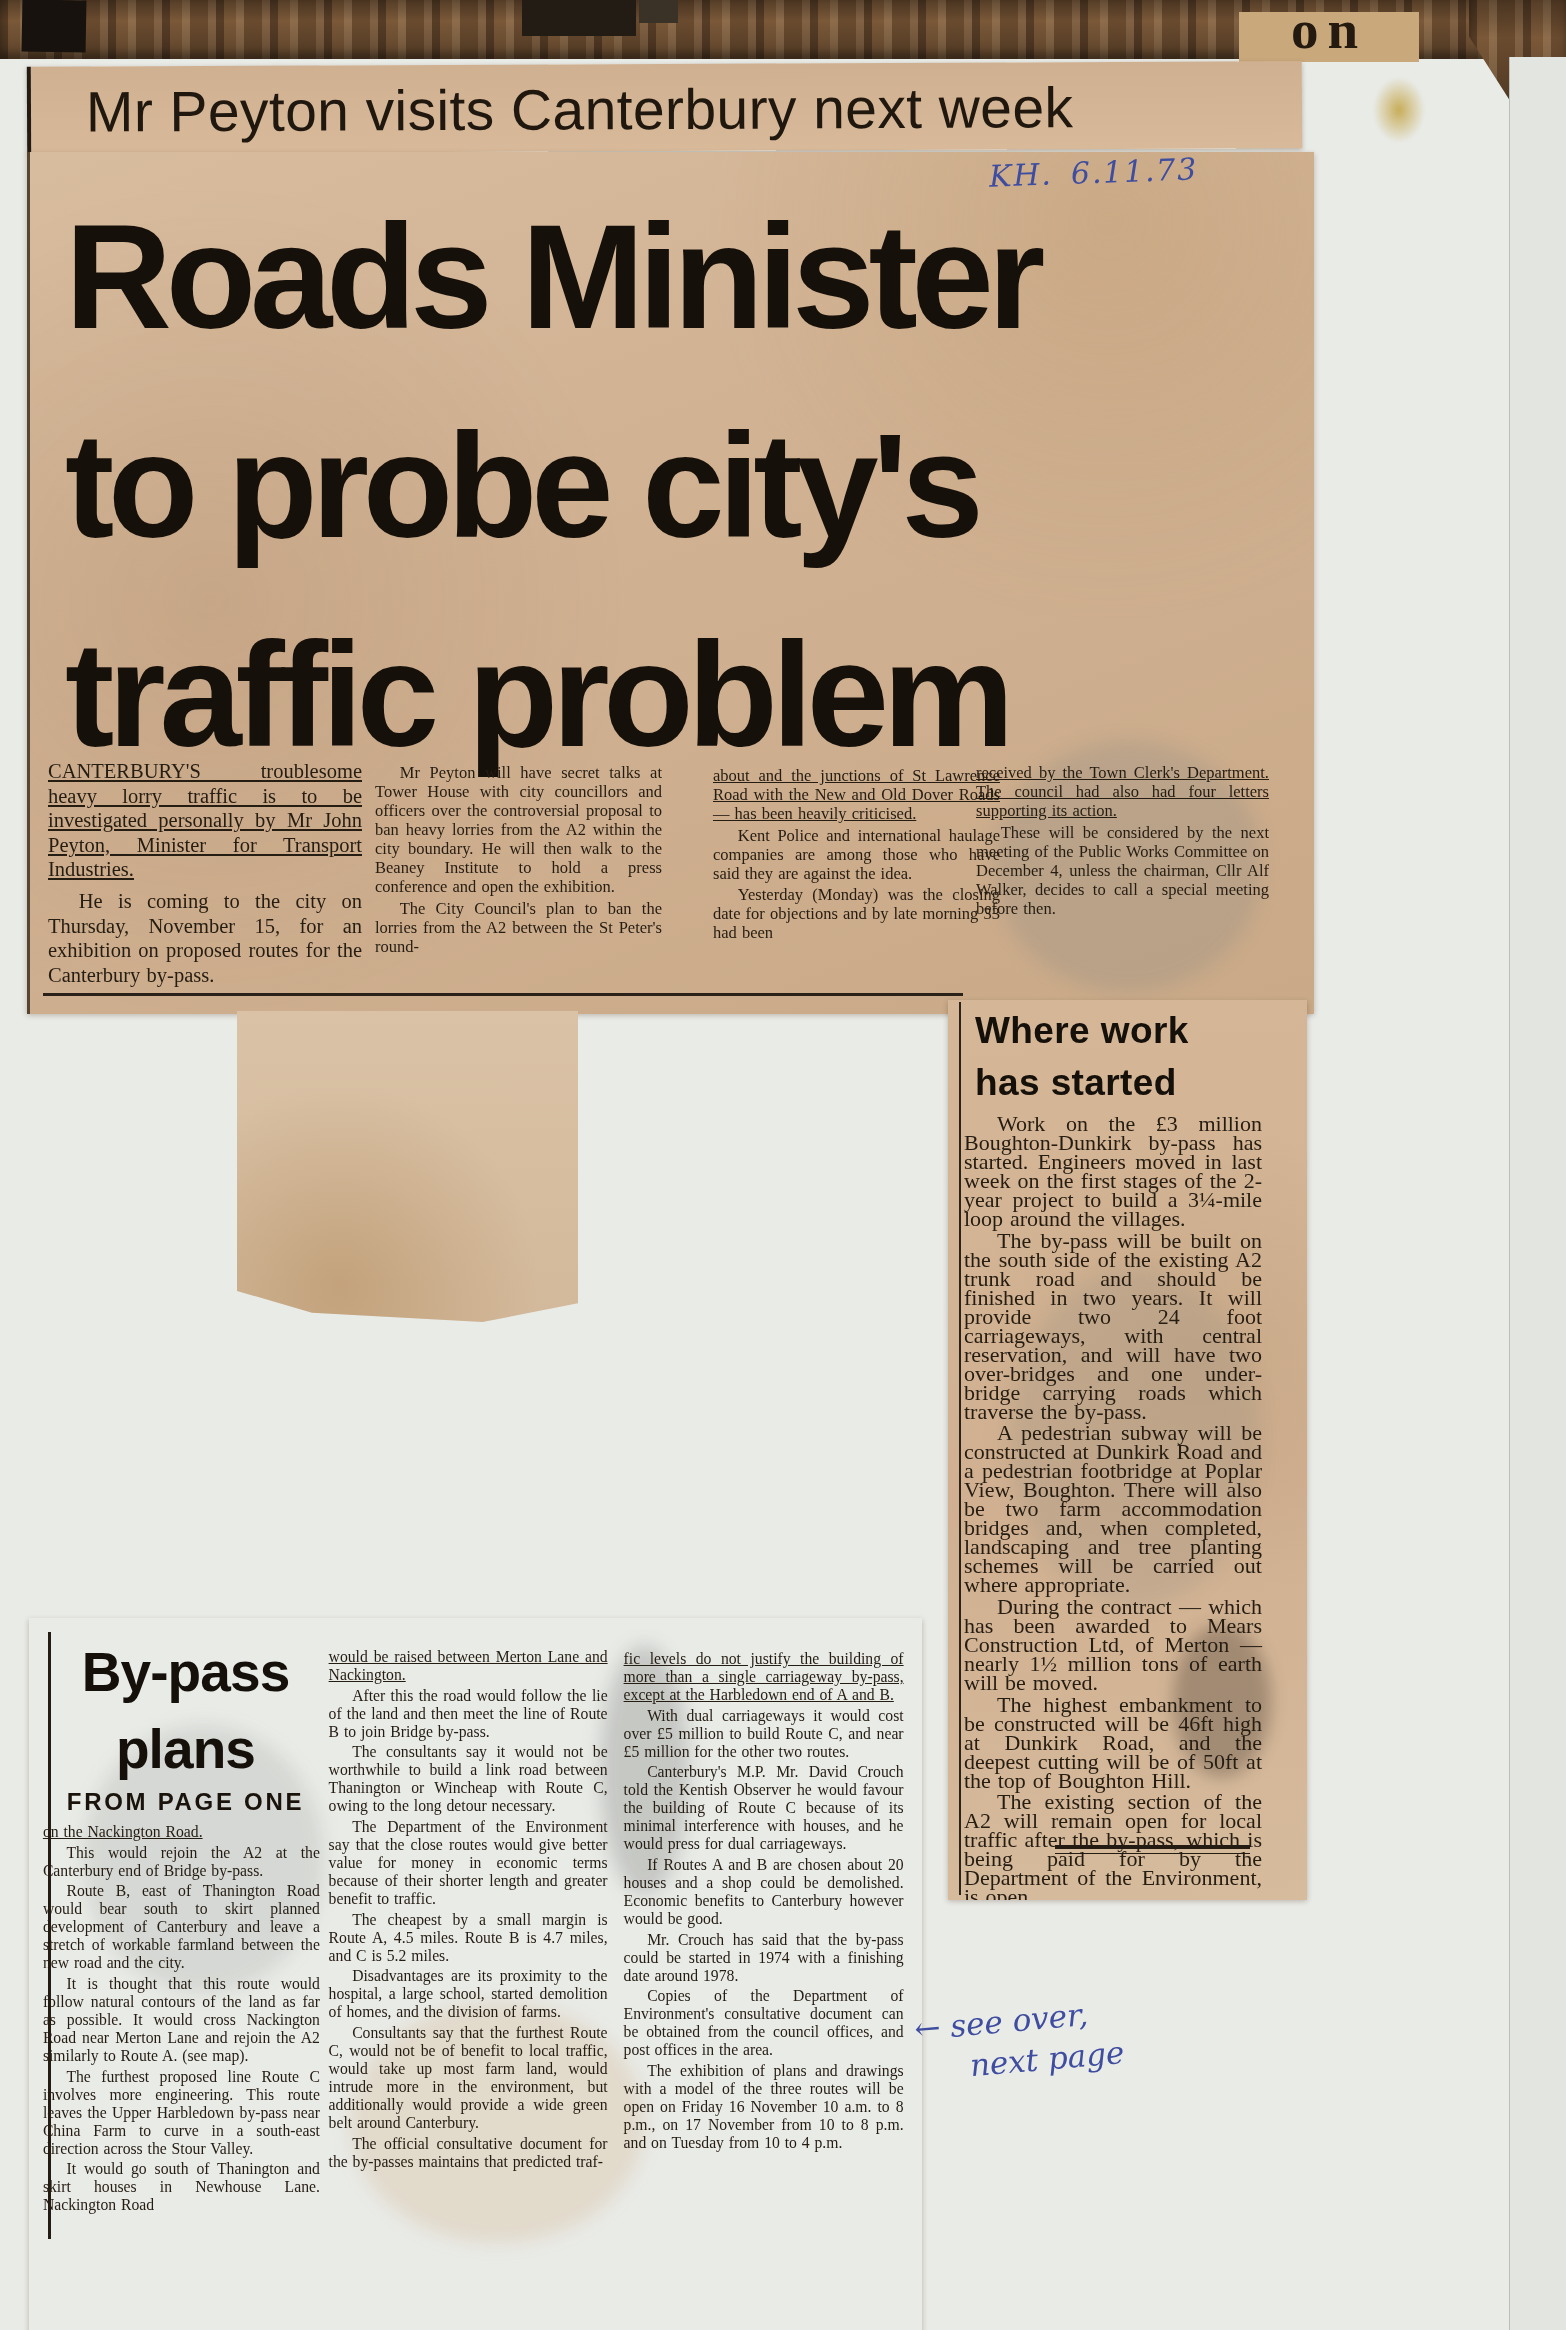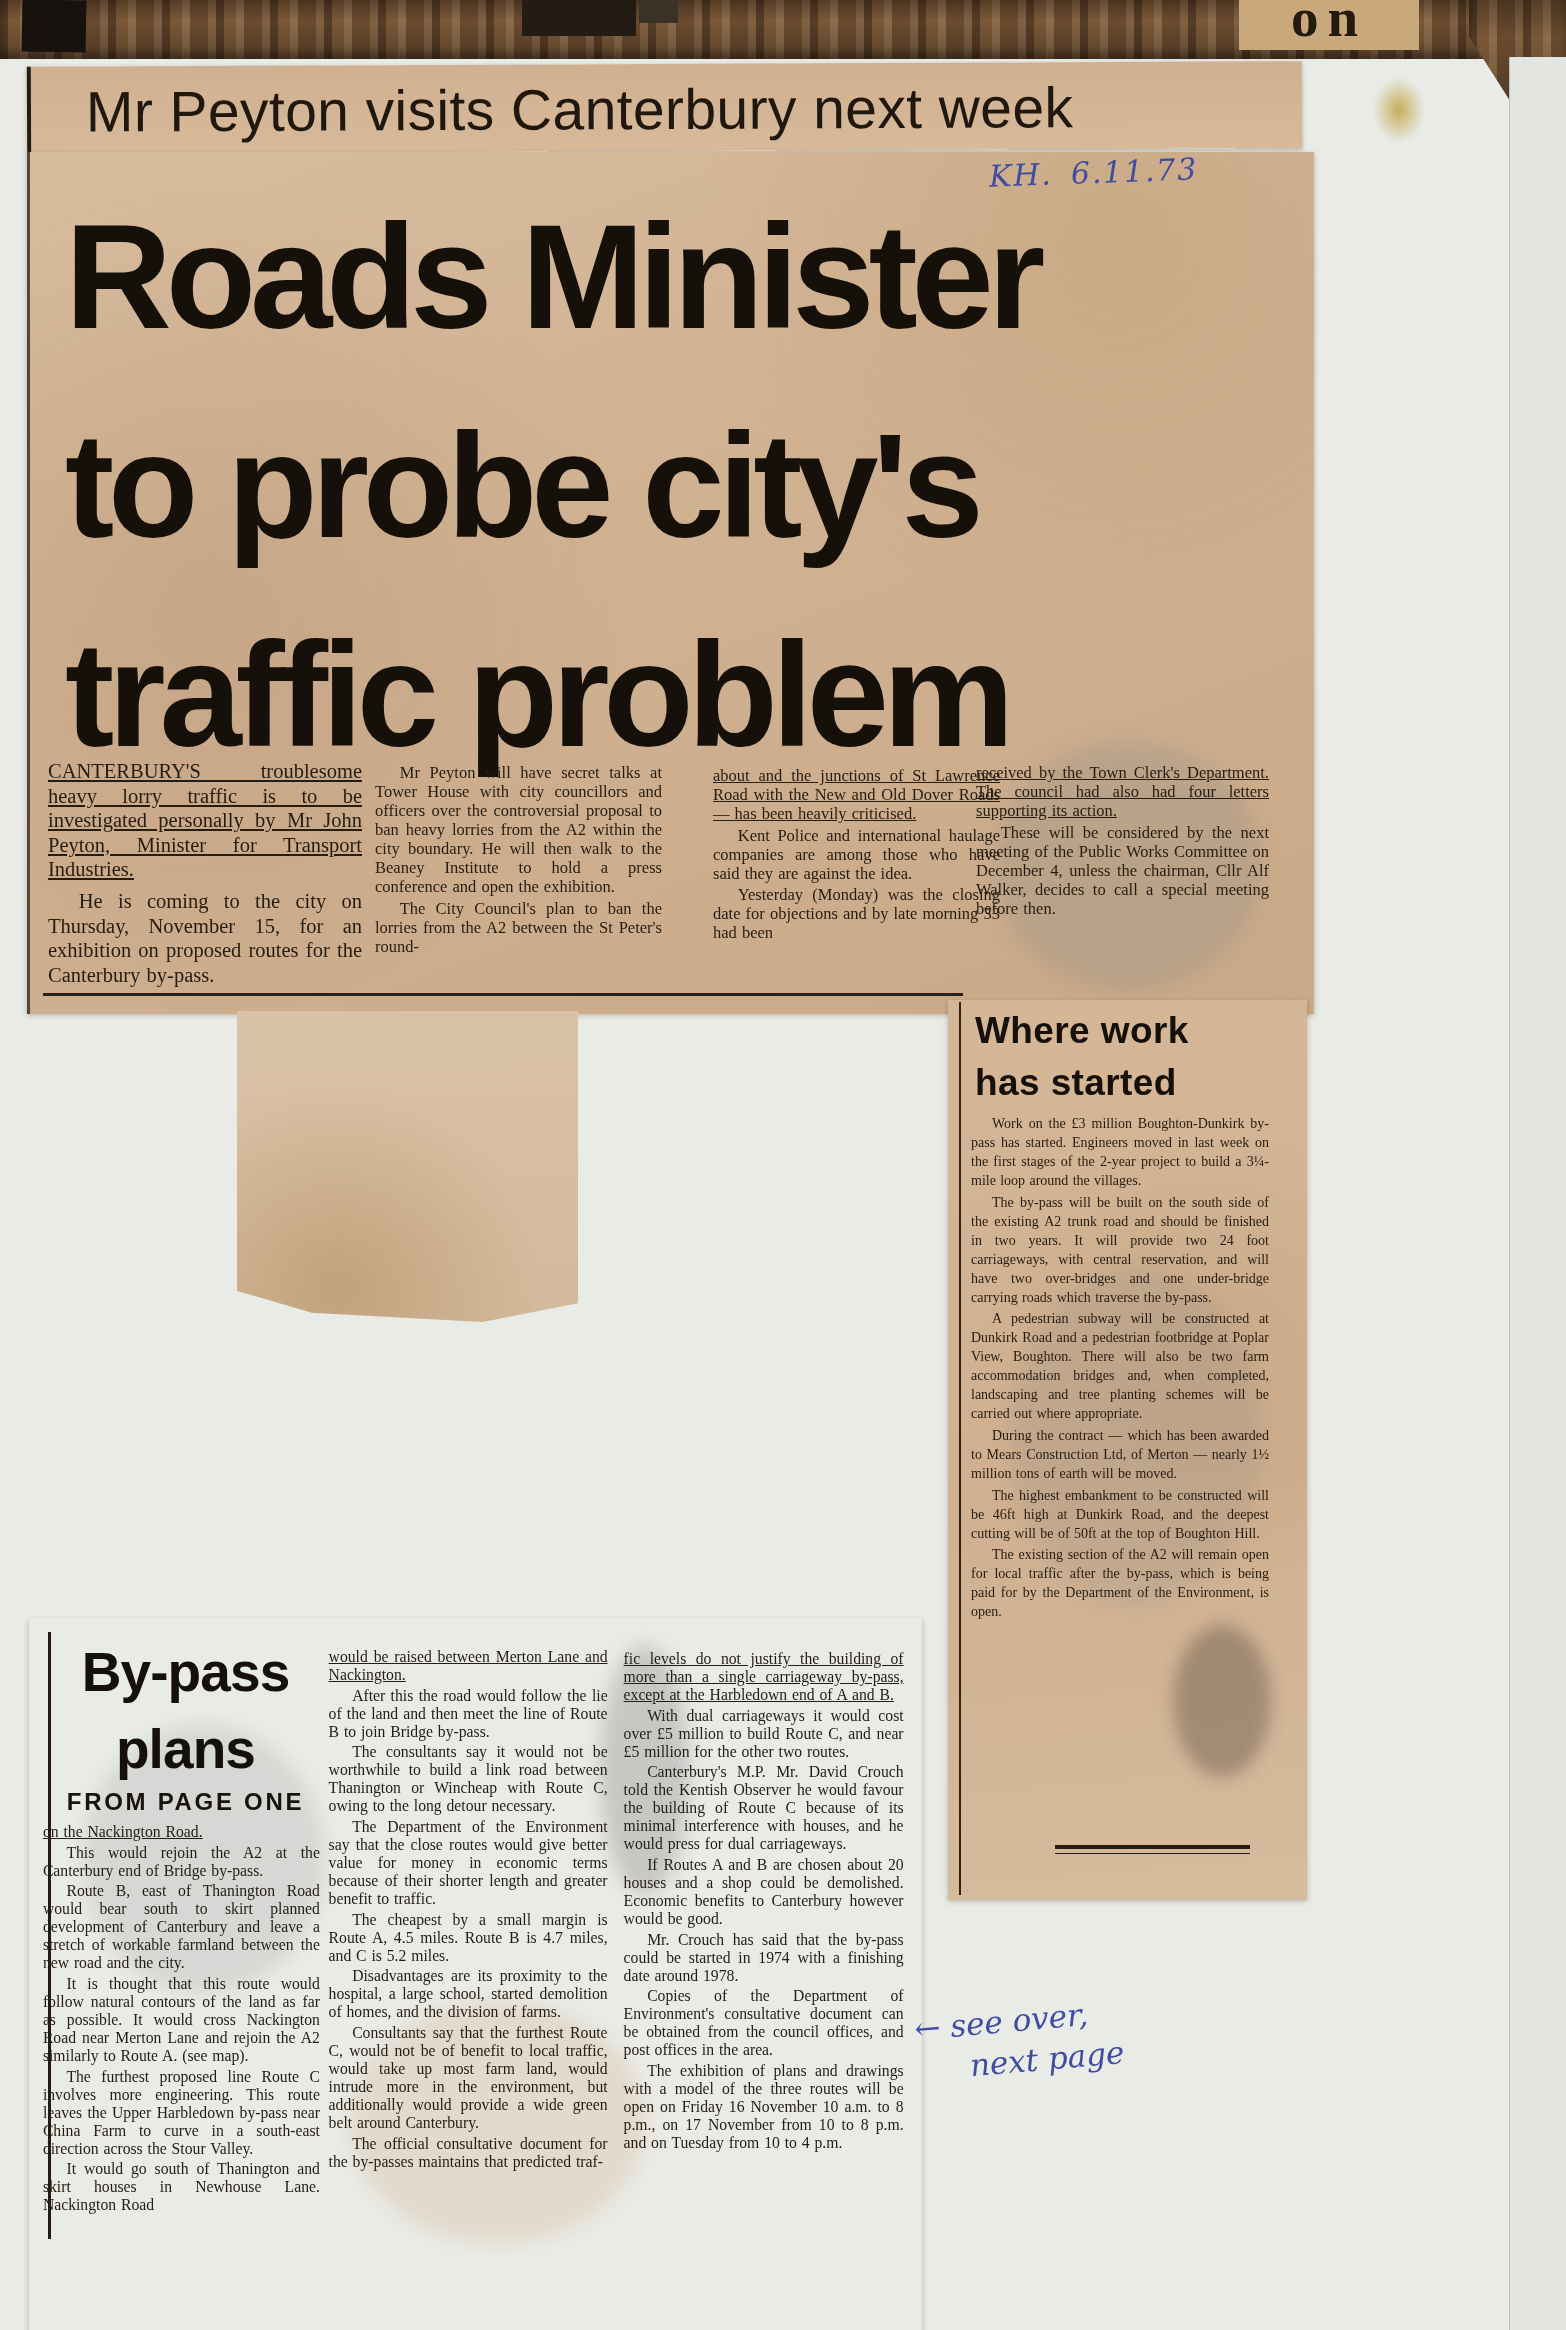--- a/index.html
+++ b/index.html
@@ -25,21 +25,21 @@
     clip-path:polygon(0 0,100% 0,100% 100%,46% 100%,0 34%);}
   .page-right-strip{
     position:absolute;left:1509px;top:57px;width:58px;height:2273px;
     background:#e3e5e1;border-left:1.8px solid rgba(110,110,104,.32);
   }
   .frag{position:absolute;}
   .frag1{left:22px;top:0;width:64px;height:52px;background:#17120e;transform:rotate(1deg);}
   .frag2{left:522px;top:0;width:114px;height:36px;background:#231c14;}
   .frag2b{left:639px;top:0;width:39px;height:23px;background:#3a3127;}
   .frag3{
-    left:1239px;top:0;width:180px;height:50px;background:#c9a87c;overflow:hidden;
+    left:1239px;top:12px;width:180px;height:50px;background:#c9a87c;overflow:hidden;
     text-align:center;font-family:"Liberation Serif",serif;font-weight:bold;
     font-size:55px;color:#241a10;letter-spacing:9px;
   }
   .frag3 span{display:block;margin-top:-14.3px;}
   .stain-yellow{
     position:absolute;left:1373px;top:77px;width:52px;height:66px;
     background:radial-gradient(closest-side, rgba(193,161,63,.85), rgba(193,161,63,0));
     filter:blur(1.8px);
   }
   
@@ -104,21 +104,21 @@
   .mcol2{left:345px;top:611px;width:287px;font-size:16.5px;line-height:19px;}
   .mcol3{left:643px;top:614px;width:287px;font-size:16.5px;line-height:19px;margin-left:40px;}
   .mcol4{left:946px;top:611px;width:293px;font-size:16.5px;line-height:19px;}
   .hrule{position:absolute;left:12.5px;top:841px;width:920px;height:2.7px;background:#2a2118;}
   .vrule{position:absolute;left:10.7px;top:1.8px;width:2.7px;height:893px;background:#2b2319;}
   .ww-head{
     position:absolute;left:27px;top:5.4px;
     font-family:"Liberation Sans",sans-serif;font-weight:bold;
     font-size:37px;line-height:52px;letter-spacing:0.4px;color:#15100a;
   }
-  .ww-body{left:23px;top:114px;width:298px;font-size:14px;line-height:19px;}
+  .ww-body{left:16px;top:114px;width:298px;font-size:22px;line-height:19px;}
   .dbl-rule{
     position:absolute;left:107px;top:845px;width:195px;height:3.6px;
     border-top:4.5px solid #241c12;border-bottom:1.8px solid #241c12;
   }
   .bp-left-rule{position:absolute;left:19.6px;top:14.3px;width:2.7px;height:607px;background:#241c12;}
   .bp-head{
     position:absolute;left:21.4px;top:16px;width:271px;text-align:center;
     font-family:"Liberation Sans",sans-serif;font-weight:bold;
     font-size:55px;line-height:77px;letter-spacing:-0.9px;color:#15100a;
   }

